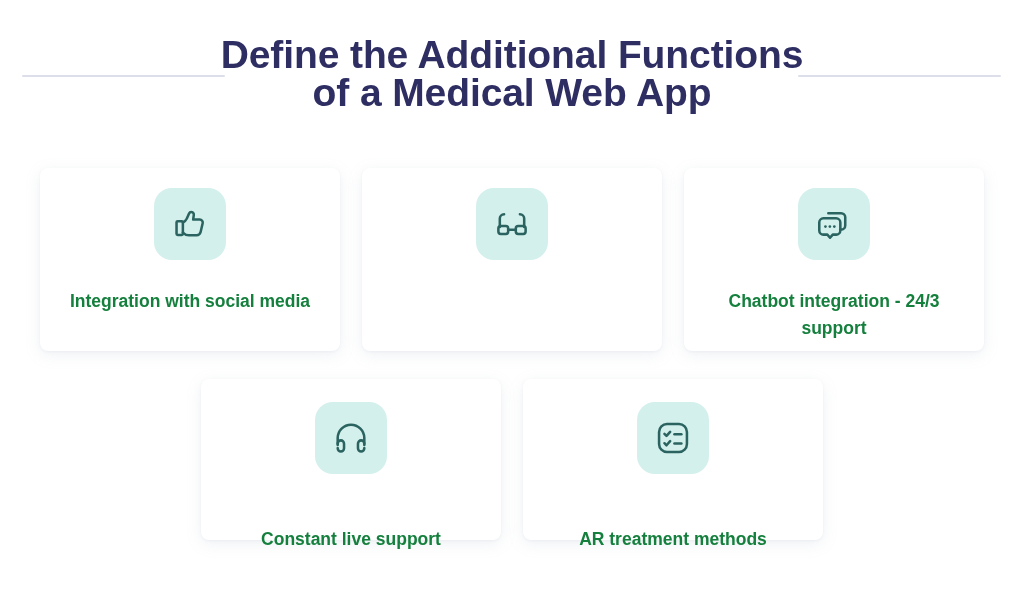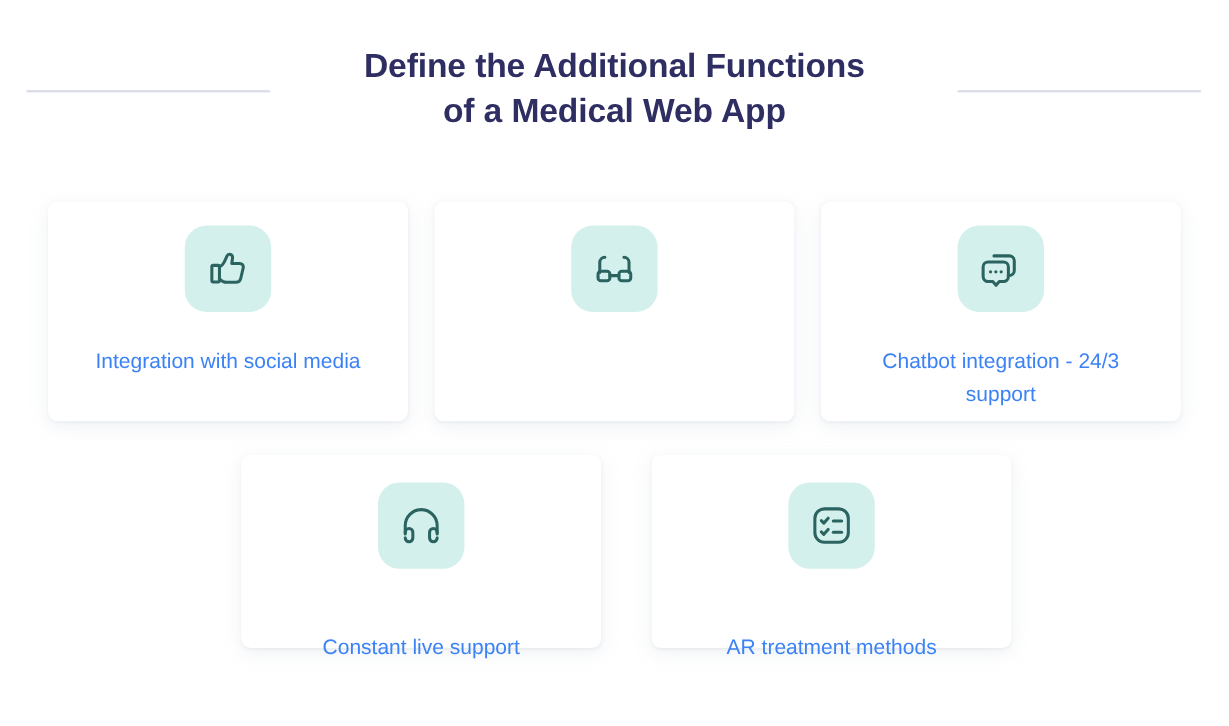--- a/index.html
+++ b/index.html
@@ -33,21 +33,21 @@
   .rule-left  { left: 22px;  width: 203px; }
   .rule-right { left: 798px; width: 203px; }
 
   .page-title {
     position: absolute;
     left: 0;
     top: 36px;
     width: 1024px;
     text-align: center;
     color: #2e2e63;
-    font-size: 28px;
+    font-size: 39px;
     font-weight: bold;
     line-height: 38px;
     letter-spacing: -0.1px;
     white-space: pre-line;
   }
 
   
   .card {
     position: absolute;
     background: #ffffff;
@@ -59,21 +59,21 @@
     align-items: center;
   }
 
   .card-row1 { top: 168px; width: 300px; height: 183px; }
   .card-1 { left: 40px; }
   .card-2 { left: 362px; }
   .card-3 { left: 684px; }
 
   .card-row2 { top: 379px; width: 300px; height: 161px; gap: 24px; }
   .card-4 { left: 201px; }
-  .card-5 { left: 543px; justify-content: space-between; }
+  .card-5 { left: 523px; justify-content: space-between; }
 
   .icon-tile {
     width: 72px;
     height: 72px;
     border-radius: 18px;
     background: #d3f0ec;
     display: flex;
     align-items: center;
     justify-content: center;
     flex: none;
@@ -94,24 +94,24 @@
     fill: none;
   }
   .icon-tile svg .dot {
     fill: #2b6360;
     stroke: none;
   }
 
   .card-label {
     width: 252px;
     text-align: center;
-    color: #3b82f6;
+    color: #15803d;
     font-size: 17.5px;
     line-height: 27px;
-    font-weight: normal;
+    font-weight: bold;
   }
   .card-row1 .card-label { margin-top: 28px; }
   .card-row2 .card-label { margin-top: 28px; }
 </style>
 </head>
 <body>
 
 <div class="header">
   <div class="rule rule-left"></div>
   <div class="rule rule-right"></div>

